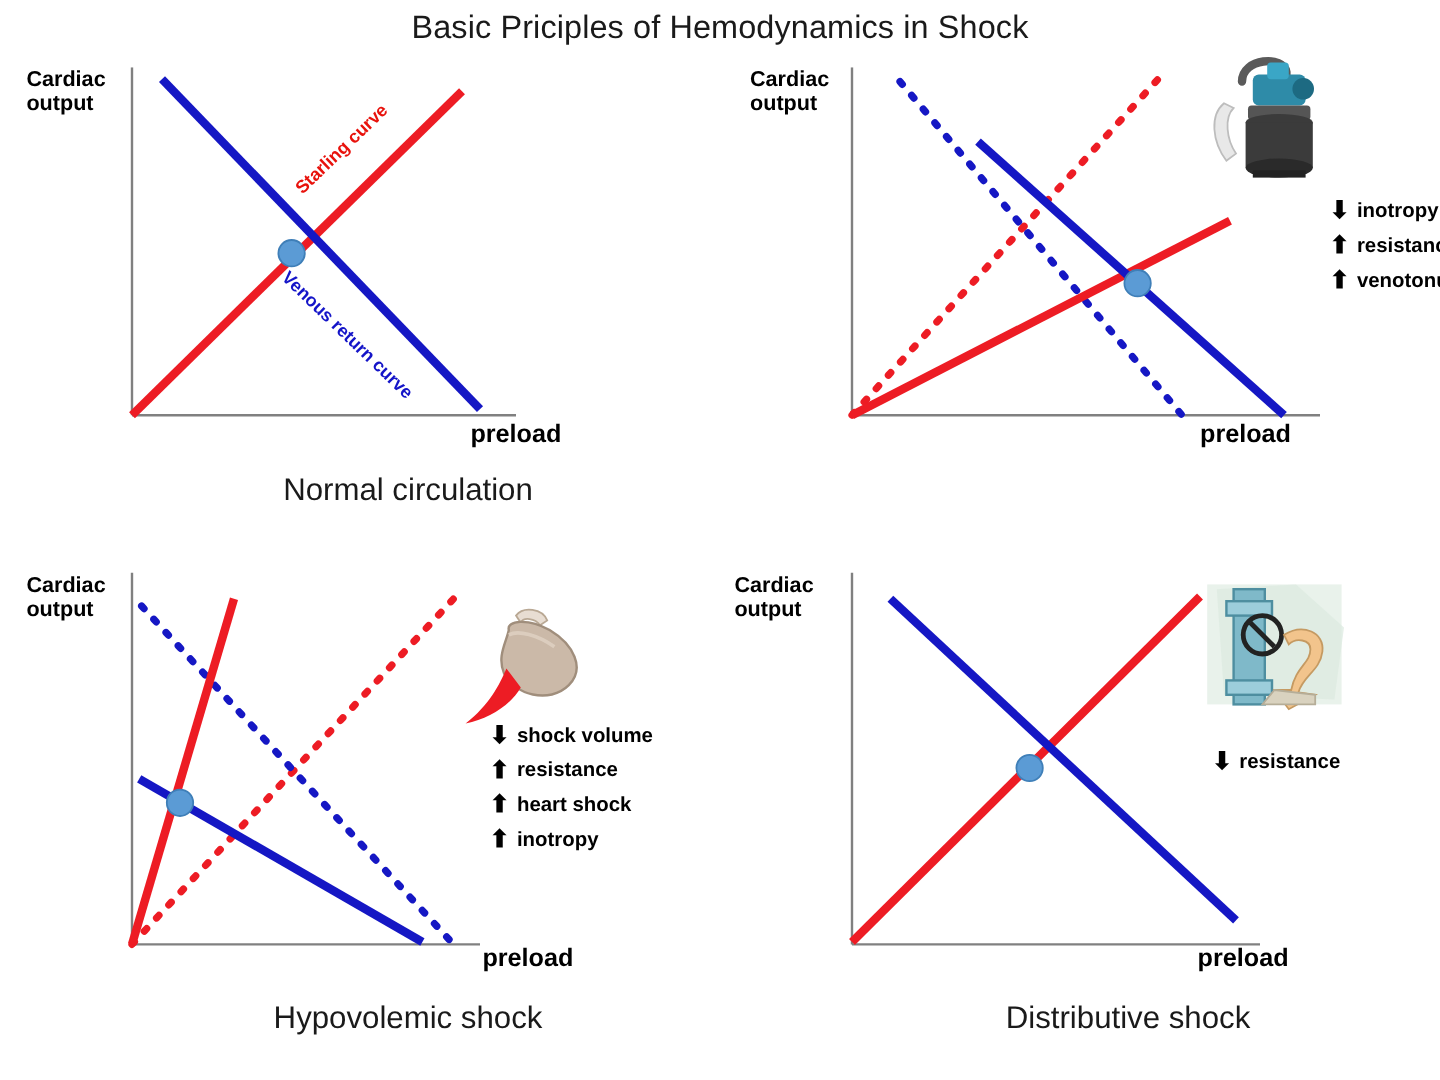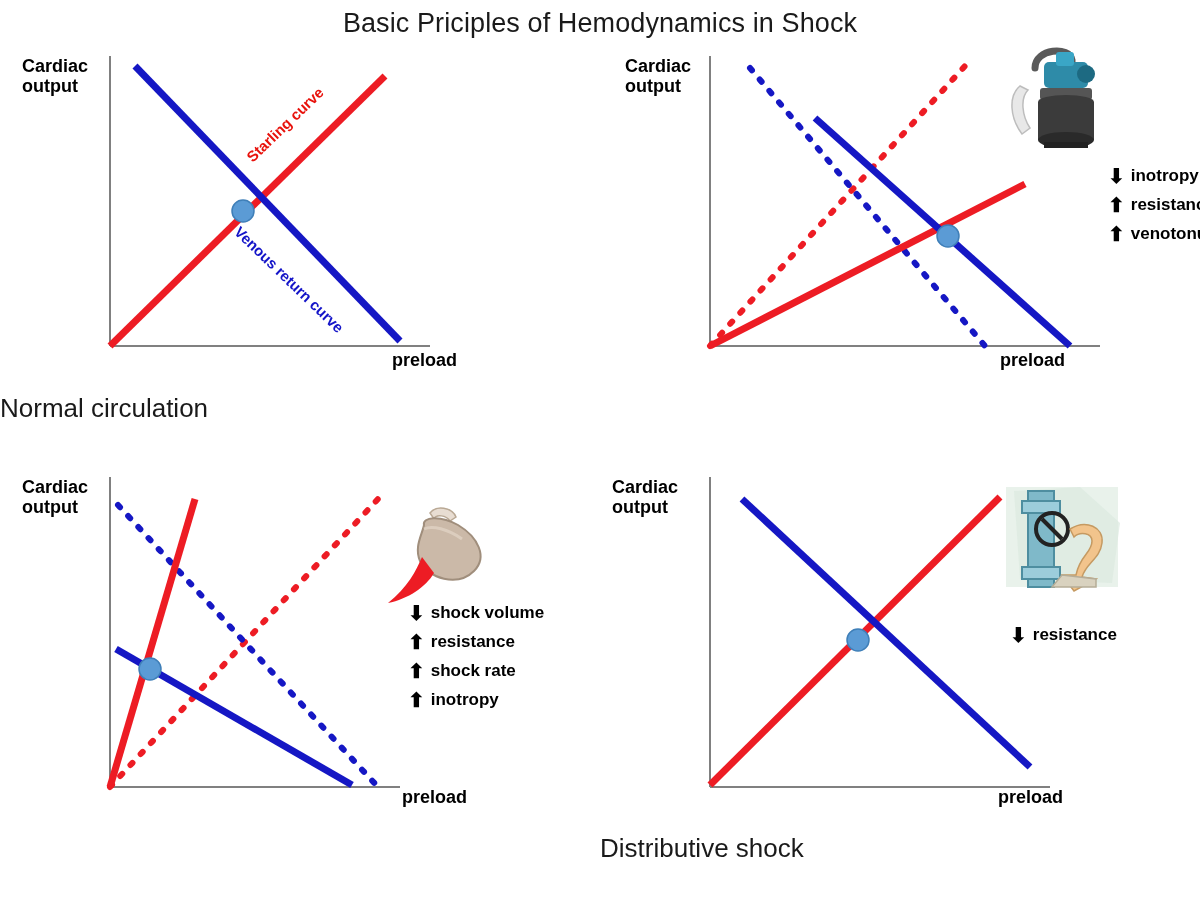--- a/index.html
+++ b/index.html
@@ -45,29 +45,31 @@
   .axis-label-y {
     position: absolute;
     font-size: 18px;
     font-weight: bold;
     line-height: 20px;
     text-align: left;
     white-space: pre-line;
   }
   .axis-label-x {
     position: absolute;
-    font-size: 18px;
+    font-size: 21px;
     font-weight: bold;
   }
   .panel-caption {
     position: absolute;
     font-size: 26px;
     color: #1a1a1a;
+    text-align: center;
     width: 100%;
     left: 0;
+    padding-left: 40px;
   }
   .plot {
     position: absolute;
   }
   .plot svg { display: block; }
 
   .annots {
     position: absolute;
     font-size: 17px;
     font-weight: bold;
@@ -221,30 +223,31 @@
       <div class="annot-row">
         <span class="arrow">⬇</span>
         <span>shock volume</span>
       </div>
       <div class="annot-row">
         <span class="arrow">⬆</span>
         <span>resistance</span>
       </div>
       <div class="annot-row">
         <span class="arrow">⬆</span>
-        <span>shock rate</span>
+        <span>heart shock</span>
       </div>
       <div class="annot-row">
         <span class="arrow">⬆</span>
         <span>inotropy</span>
       </div>
     </div>
 
     <div class="axis-label-x" style="left: 402px; top: 332px;">preload</div>
 
+    <div class="panel-caption" style="top: 378px;">Hypovolemic shock</div>
   </div>
 
   <div class="panel panel-br">
 
     <div class="axis-label-y" style="left: 12px; top: 22px;">Cardiac
 output</div>
 
     <div class="plot" style="left: 100px; top: 22px;">
       <svg width="350" height="320" viewBox="0 0 350 320">
         <line x1="10" y1="0" x2="10" y2="310" stroke="#808080" stroke-width="2"></line>

